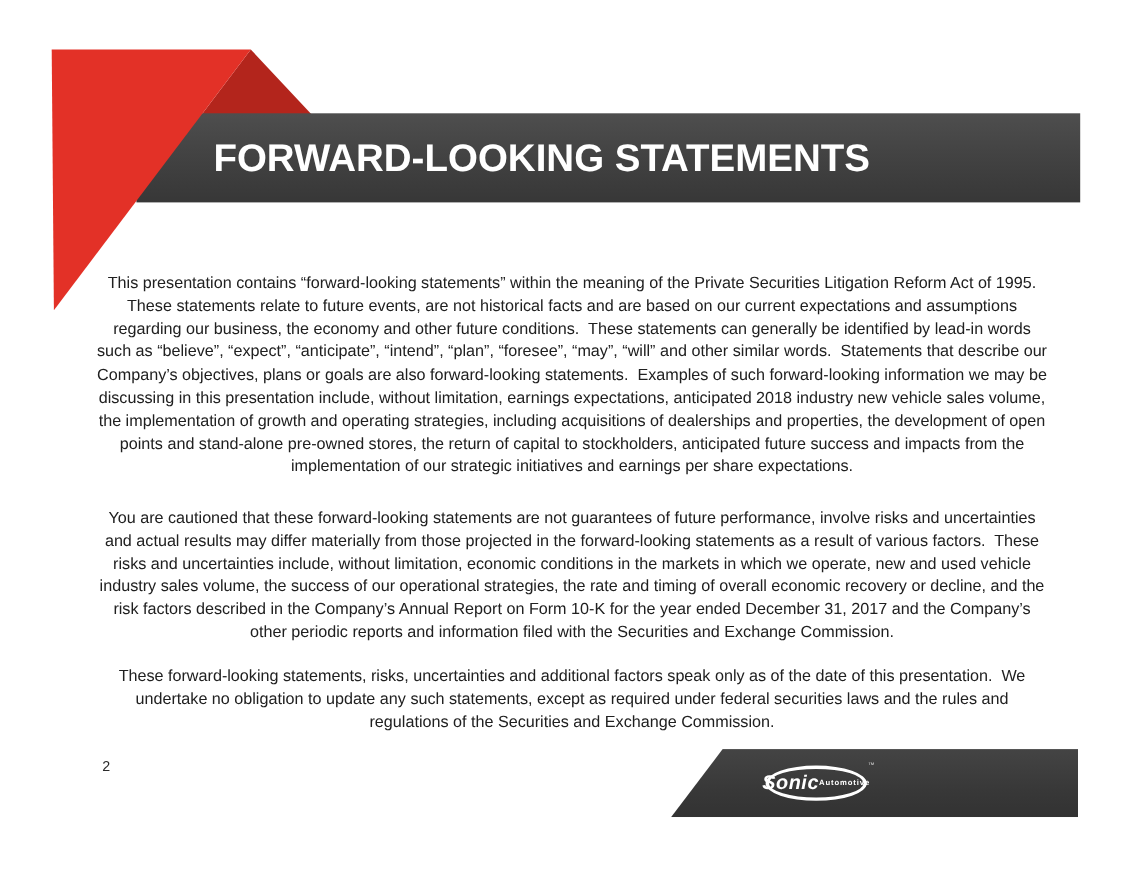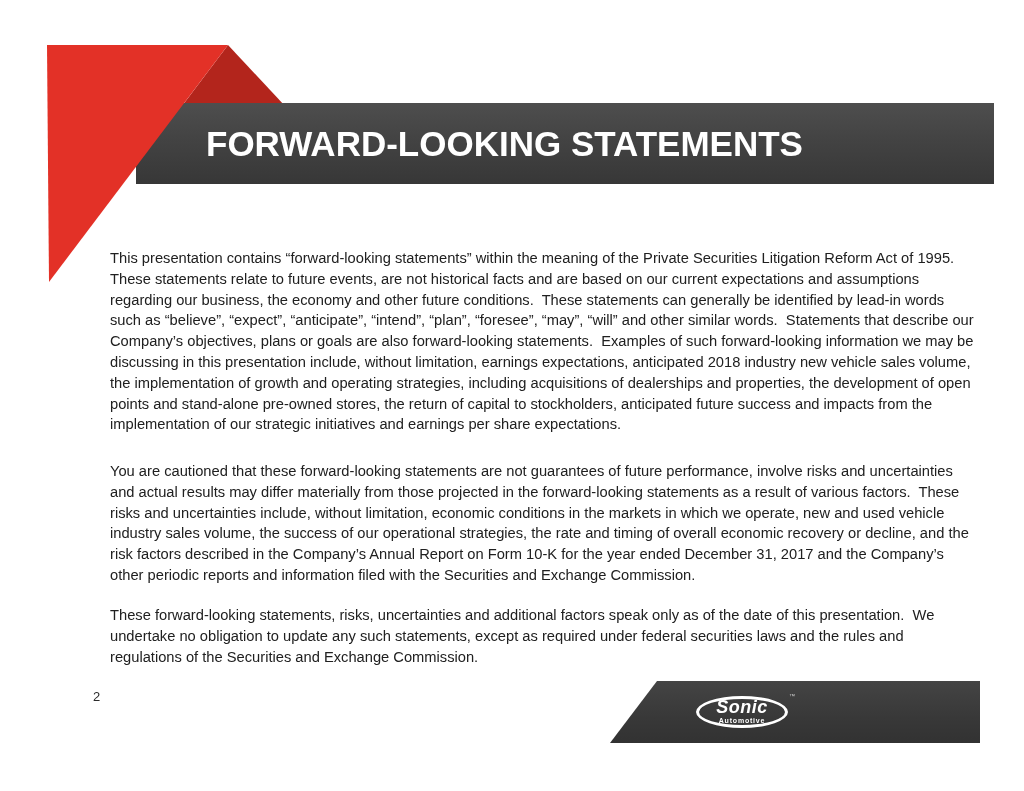--- a/index.html
+++ b/index.html
@@ -4,53 +4,53 @@
 <style>
   html,body{margin:0;padding:0;background:#ffffff;}
   body{width:1024px;height:791px;position:relative;overflow:hidden;
        font-family:"Liberation Sans","DejaVu Sans",sans-serif;}
   .slide{position:absolute;inset:0;background:#ffffff;}
   .layer{position:absolute;left:0;top:0;pointer-events:none;}
   .layer.fold{z-index:1;}
   .layer.ribbon{z-index:3;}
 
   .header-banner{
-    position:absolute;left:136px;top:103px;width:858px;height:81px;z-index:2;
+    position:absolute;left:124px;top:103px;width:858px;height:81px;z-index:2;
     background:linear-gradient(180deg,#4e4e4e 0%,#434343 45%,#373737 100%);
     display:flex;align-items:center;
   }
   .slide-title{
     margin:0;padding-left:70px;color:#ffffff;font-weight:bold;
     font-size:35px;letter-spacing:0px;line-height:1;white-space:nowrap;
   }
 
   .body-text p{
-    position:absolute;left:110px;width:864px;margin:0;
+    position:absolute;left:88px;width:864px;margin:0;
     color:#202020;font-size:14.7px;line-height:20.8px;
-    white-space:pre-wrap;text-align:left;z-index:4;
+    white-space:pre-wrap;text-align:center;z-index:4;
   }
   .p1{top:248px;} .p2{top:461px;} .p3{top:605px;}
 
   .page-number{
     position:absolute;left:93px;top:689px;font-size:13px;color:#2b2b2b;z-index:4;
   }
 
   .footer-banner{
     position:absolute;left:610px;top:681px;width:370px;height:62px;z-index:4;
     background:linear-gradient(180deg,#444444 0%,#383838 60%,#323232 100%);
     clip-path:polygon(47px 0,100% 0,100% 100%,0 100%);
     color:#fff;
   }
   .sonic{
     position:absolute;left:86px;top:15px;width:92px;height:32px;
   }
   .sonic-ellipse{
     width:92px;height:32px;box-sizing:border-box;
     border:3px solid #ffffff;border-radius:50%;
-    display:flex;flex-direction:column;align-items:center;justify-content:center;
+    display:flex;flex-direction:row;align-items:center;justify-content:center;
   }
   .sonic-name{
     font-style:italic;font-weight:bold;font-size:18px;line-height:1;
     letter-spacing:.5px;margin-top:-2px;color:#fff;
   }
   .sonic-sub{
     font-weight:bold;font-size:7px;line-height:1;letter-spacing:.8px;
     margin-top:1px;color:#fff;
   }
   .sonic-tm{position:absolute;right:-7px;top:-3px;font-size:6px;color:#cccccc;}

